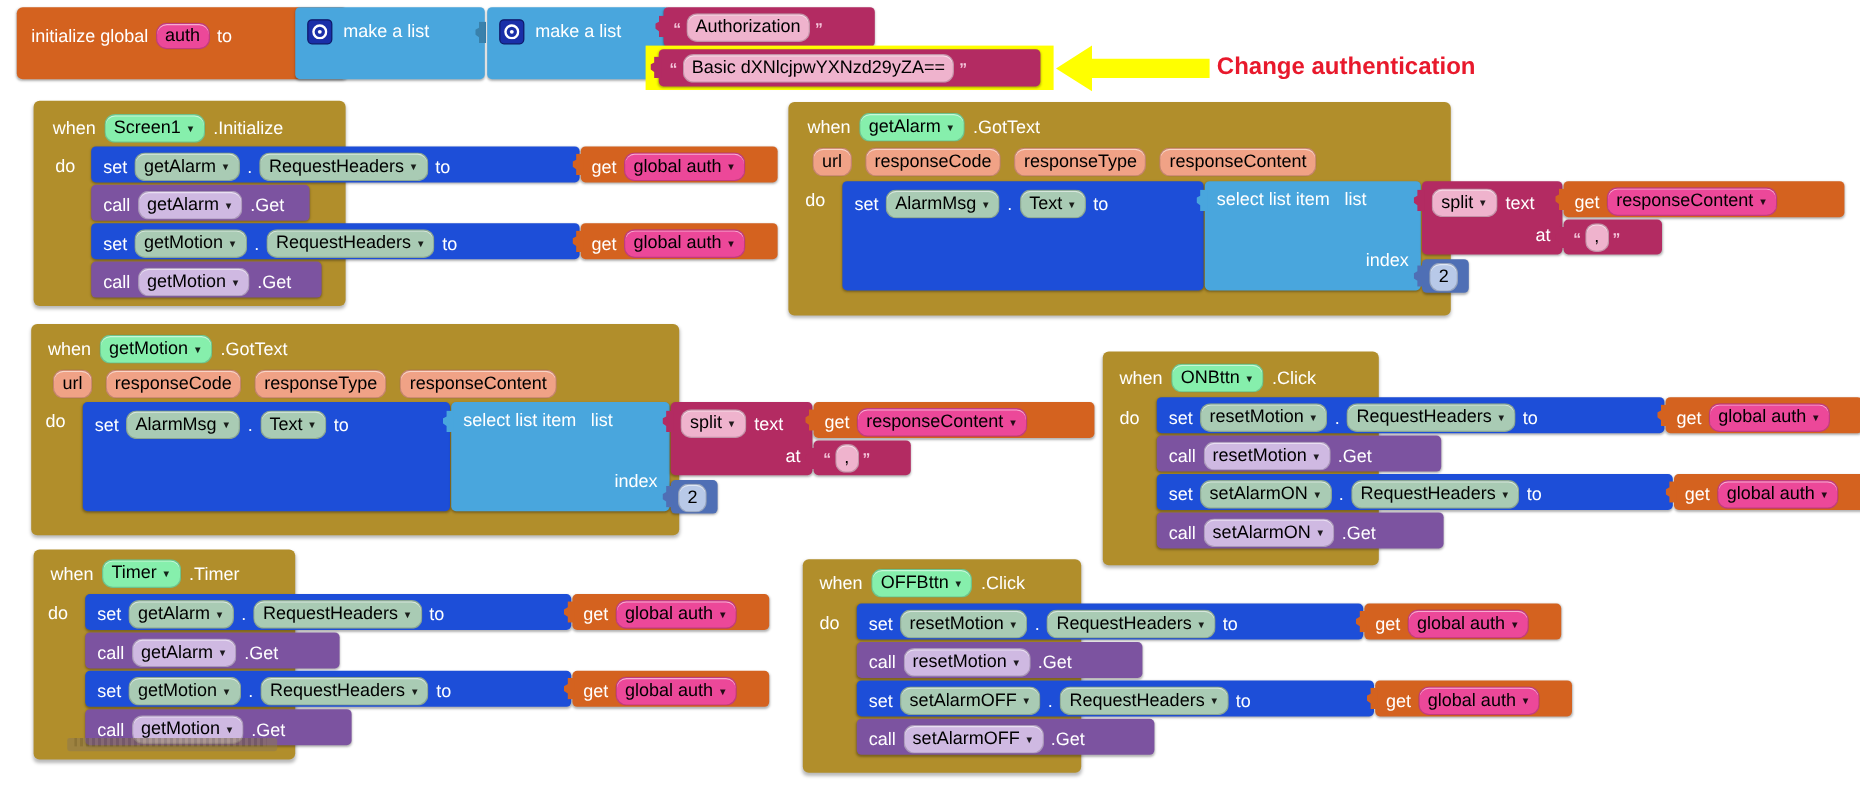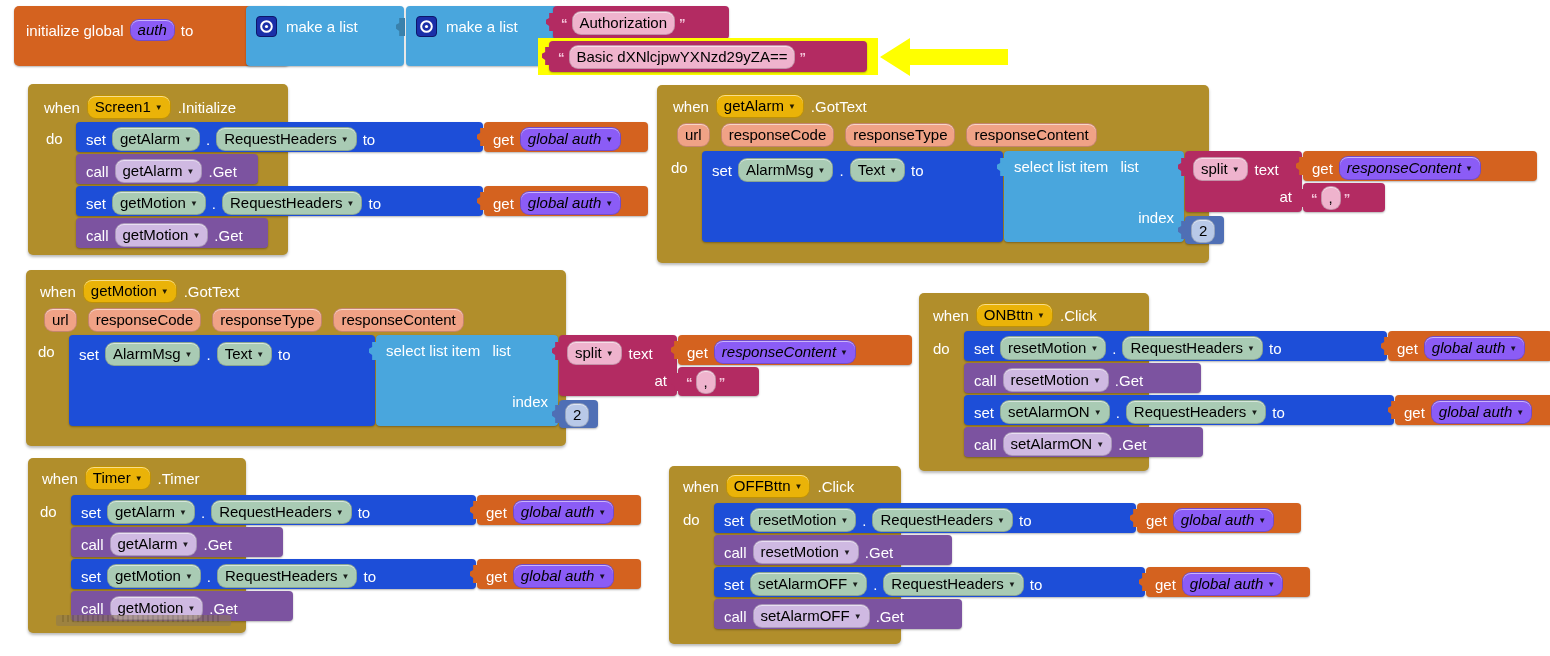--- a/index.html
+++ b/index.html
@@ -34,25 +34,25 @@
     white-space:nowrap;
     box-shadow:inset 0 1px 0 rgba(255,255,255,.55);
     border:1px solid rgba(0,0,0,.18);
   }
   .pill .car{
     font-size:8px;line-height:1;opacity:.85;transform:translateY(1px);
   }
 
   
   .c-var{background:#d4621f;}          
-  .c-var-f{background:#8b5cf6;font-style:italic;}
+  .c-var-f{background:#ec4899;}
   .c-list{background:#49a6dd;}
   .c-text{background:#b32b62;}         
   .c-text-f{background:#efb3cd;}        
-  .c-event-f{background:#eab308;}
+  .c-event-f{background:#86efac;}
   .c-set{background:#1d4ed8;}          
   .c-set-f{background:#a9cbb4;}
   .c-call{background:#7c53a0;}         
   .c-call-f{background:#cfb9e2;}
   .c-param{background:#f0a286;}        
   .c-math{background:#4f6fb5;}         
   .c-math-f{background:#b8c9e8;}
 
   .shadow{box-shadow:0 1px 2px rgba(0,0,0,.30);}
 
@@ -144,20 +144,21 @@
     <div style="position:absolute;left:9px;top:4px;display:flex;align-items:center;gap:4px;">
       <span class="quote">“</span>
       <span class="pill c-text-f">Basic dXNlcjpwYXNzd29yZA==</span>
       <span class="quote">”</span>
     </div>
   </div>
 
   <svg style="position:absolute;left:880px;top:36px;" width="130" height="42">
     <polygon points="0,21 30,2 30,13 128,13 128,29 30,29 30,40" fill="#ffff00"></polygon>
   </svg>
+  <div class="ann-text" style="left:1014px;top:45px;">Change authentication</div>
 
   <div class="hat" style="left:12px;top:84px;width:260px;height:171px;">
     <div class="hatlabel" style="left:16px;top:11px;">
       <span class="rowtxt">when</span>
       <span class="pill c-event-f">
         <span>Screen1</span>
           <span class="car">▼</span>
       </span>
       <span class="rowtxt">.Initialize</span>
     </div>

